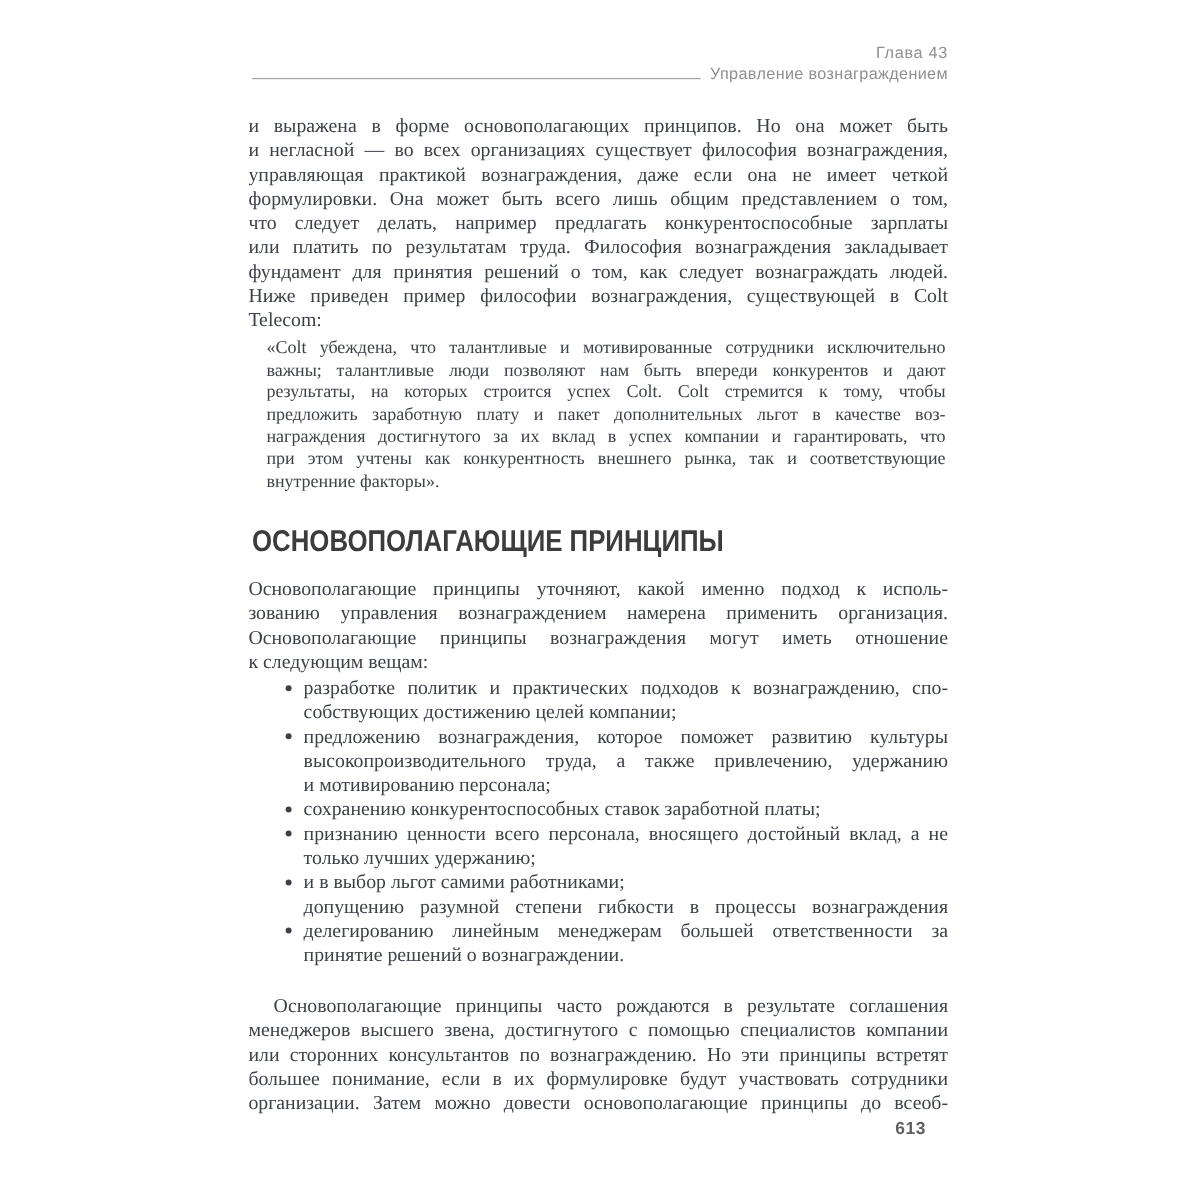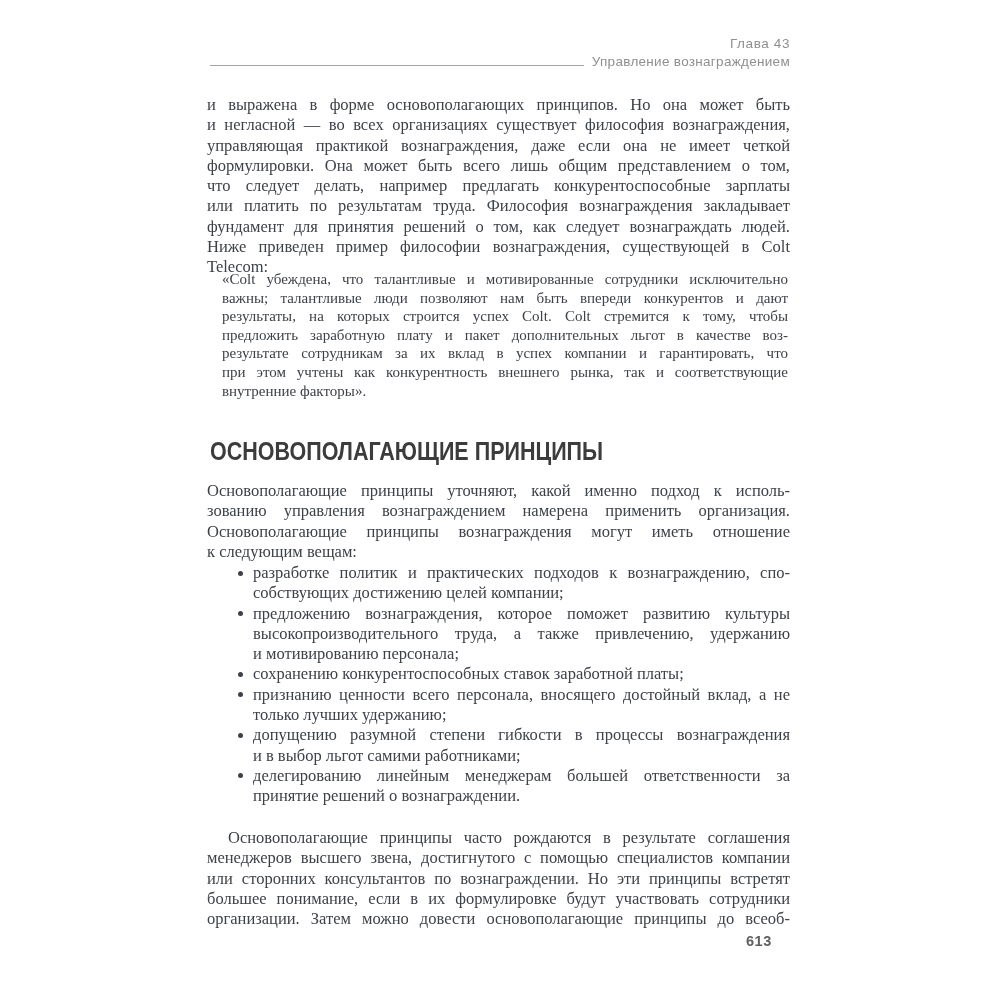--- a/index.html
+++ b/index.html
@@ -95,21 +95,21 @@
     left: 746px;
     top: 933px;
     font-family: "Liberation Sans", sans-serif;
     font-weight: 700;
     font-size: 14.5px;
     letter-spacing: 0.5px;
     color: var(--pagenum-color);
   }
 
   .p1 { top: 95px; }
-  .qt { top: 270px; }
+  .qt { top: 281px; }
   .p2 { top: 481px; }
   .p3 { top: 828px; }
 </style>
 </head>
 <body>
 
 <div class="page">
 
   <div class="running-head">
     <div class="rh-chapter">Глава 43</div>
@@ -129,21 +129,21 @@
       <div class="ln jfull">фундамент для принятия решений о том, как следует вознаграждать людей.</div>
       <div class="ln jfull">Ниже приведен пример философии вознаграждения, существующей в Colt</div>
       <div class="ln">Telecom:</div>
     </div>
 
   <div class="quote-block qt">
       <div class="ln jfull">«Colt убеждена, что талантливые и мотивированные сотрудники исключительно</div>
       <div class="ln jfull">важны; талантливые люди позволяют нам быть впереди конкурентов и дают</div>
       <div class="ln jfull">результаты, на которых строится успех Colt. Colt стремится к тому, чтобы</div>
       <div class="ln jfull">предложить заработную плату и пакет дополнительных льгот в качестве воз-</div>
-      <div class="ln jfull">результате сотрудникам за их вклад в успех компании и гарантировать, что</div>
+      <div class="ln jfull">награждения достигнутого за их вклад в успех компании и гарантировать, что</div>
       <div class="ln jfull">при этом учтены как конкурентность внешнего рынка, так и соответствующие</div>
       <div class="ln">внутренние факторы».</div>
     </div>
 
   <div class="section-heading">ОСНОВОПОЛАГАЮЩИЕ ПРИНЦИПЫ</div>
 
   <div class="para p2">
       <div class="ln jfull">Основополагающие принципы уточняют, какой именно подход к исполь-</div>
       <div class="ln jfull">зованию управления вознаграждением намерена применить организация.</div>
       <div class="ln jfull">Основополагающие принципы вознаграждения могут иметь отношение</div>
@@ -175,36 +175,36 @@
       <div class="bullet-item">
         <span class="bullet-dot"></span>
         <div>
           <div class="ln jfull">признанию ценности всего персонала, вносящего достойный вклад, а не</div>
           <div class="ln">только лучших удержанию;</div>
         </div>
       </div>
       <div class="bullet-item">
         <span class="bullet-dot"></span>
         <div>
+          <div class="ln">и в выбор льгот самими работниками;</div>
           <div class="ln jfull">допущению разумной степени гибкости в процессы вознаграждения</div>
-          <div class="ln">и в выбор льгот самими работниками;</div>
         </div>
       </div>
       <div class="bullet-item">
         <span class="bullet-dot"></span>
         <div>
           <div class="ln jfull">делегированию линейным менеджерам большей ответственности за</div>
           <div class="ln">принятие решений о вознаграждении.</div>
         </div>
       </div>
     </div>
 
   <div class="para p3">
       <div class="ln jfull fi">Основополагающие принципы часто рождаются в результате соглашения</div>
       <div class="ln jfull">менеджеров высшего звена, достигнутого с помощью специалистов компании</div>
-      <div class="ln jfull">или сторонних консультантов по вознаграждении. Но эти принципы встретят</div>
+      <div class="ln jfull">или сторонних консультантов по вознаграждению. Но эти принципы встретят</div>
       <div class="ln jfull">большее понимание, если в их формулировке будут участвовать сотрудники</div>
       <div class="ln jfull">организации. Затем можно довести основополагающие принципы до всеоб-</div>
     </div>
 
   <div class="page-number">613</div>
 
 </div>
 
 </body></html>

